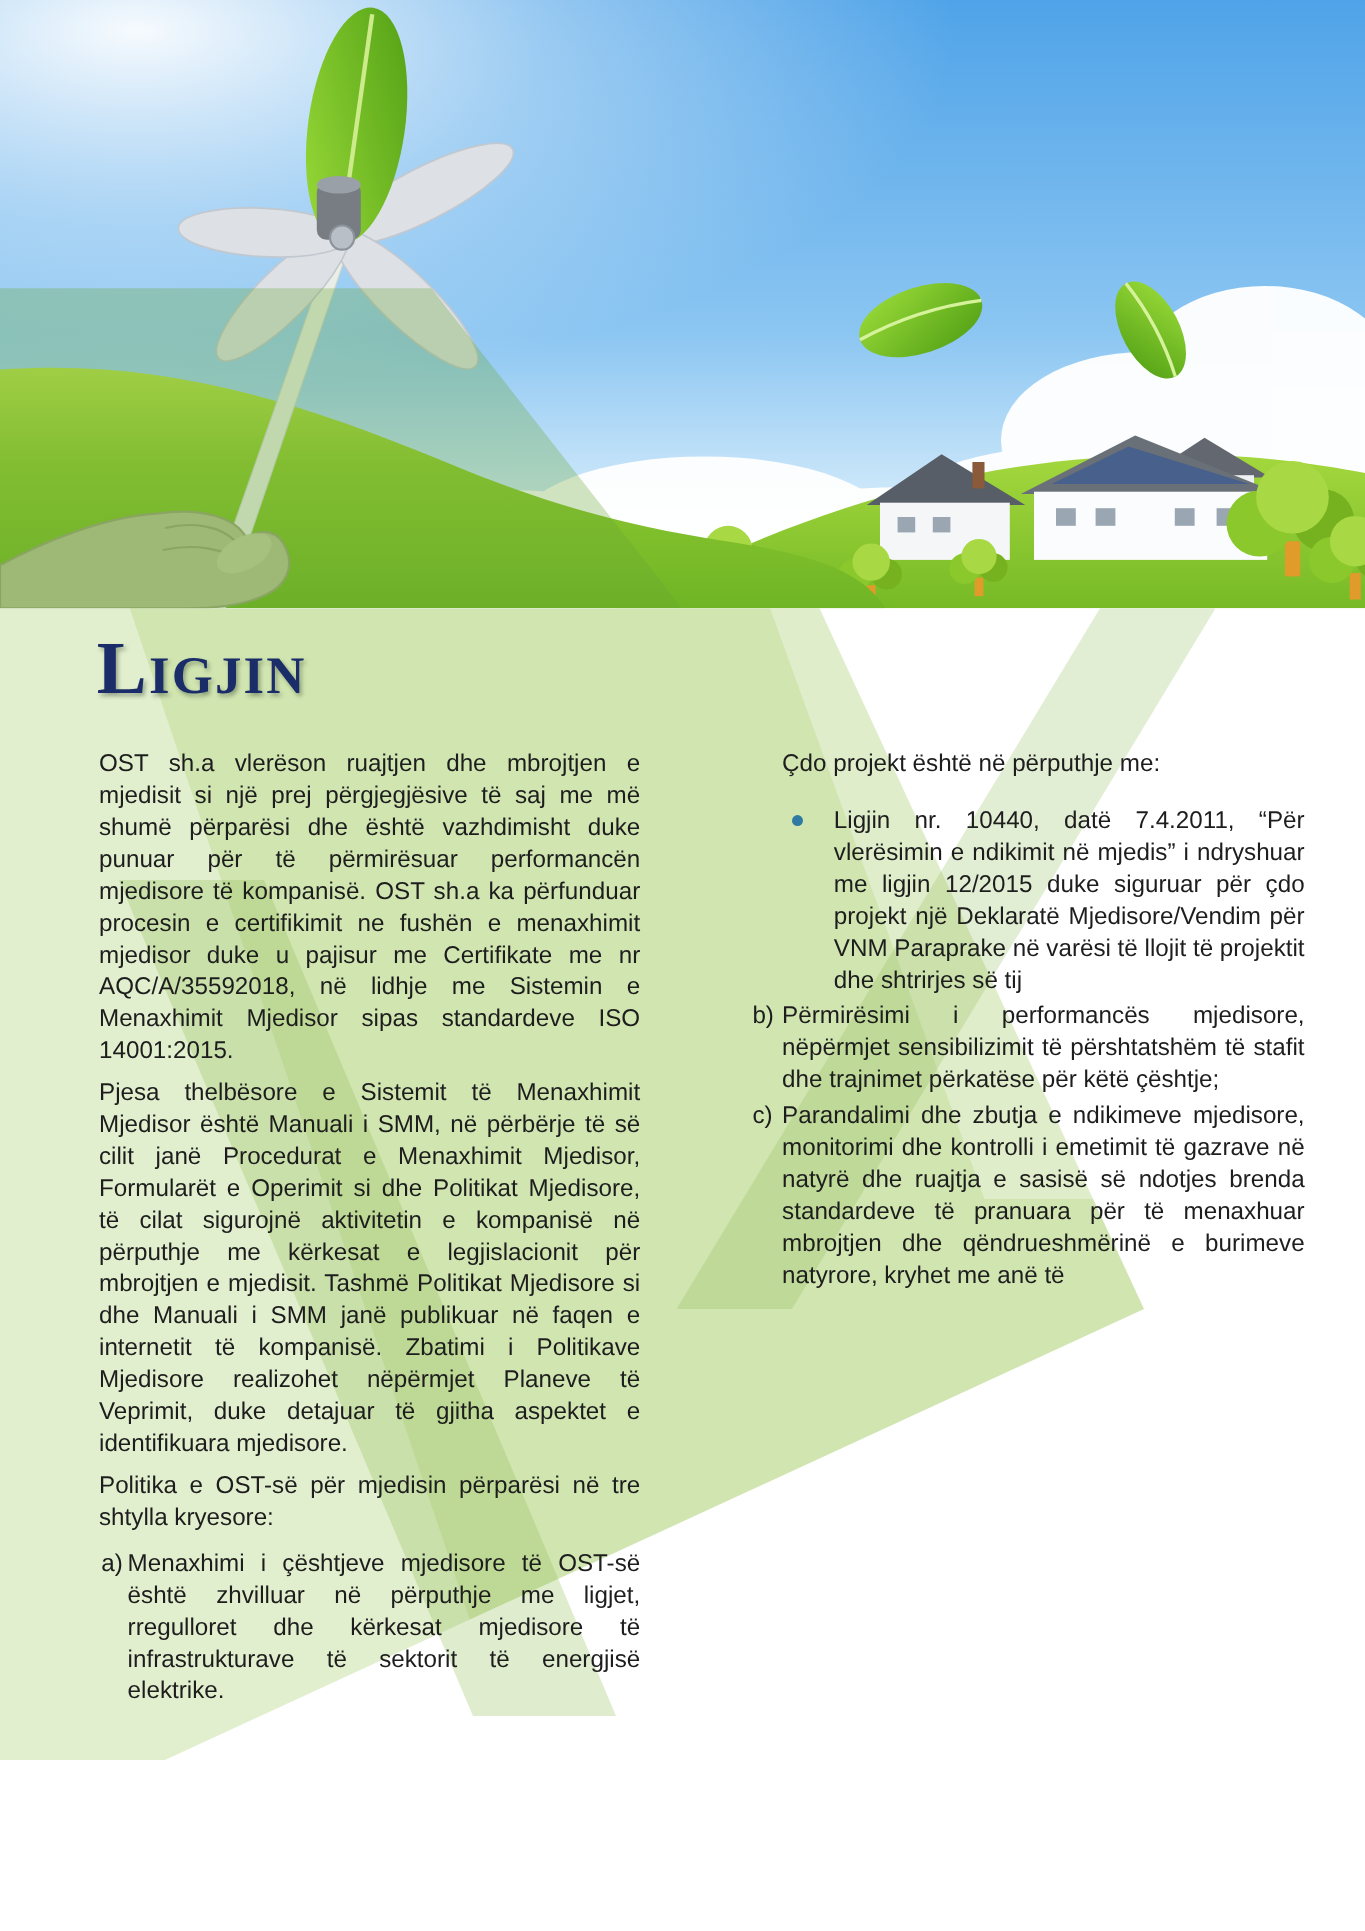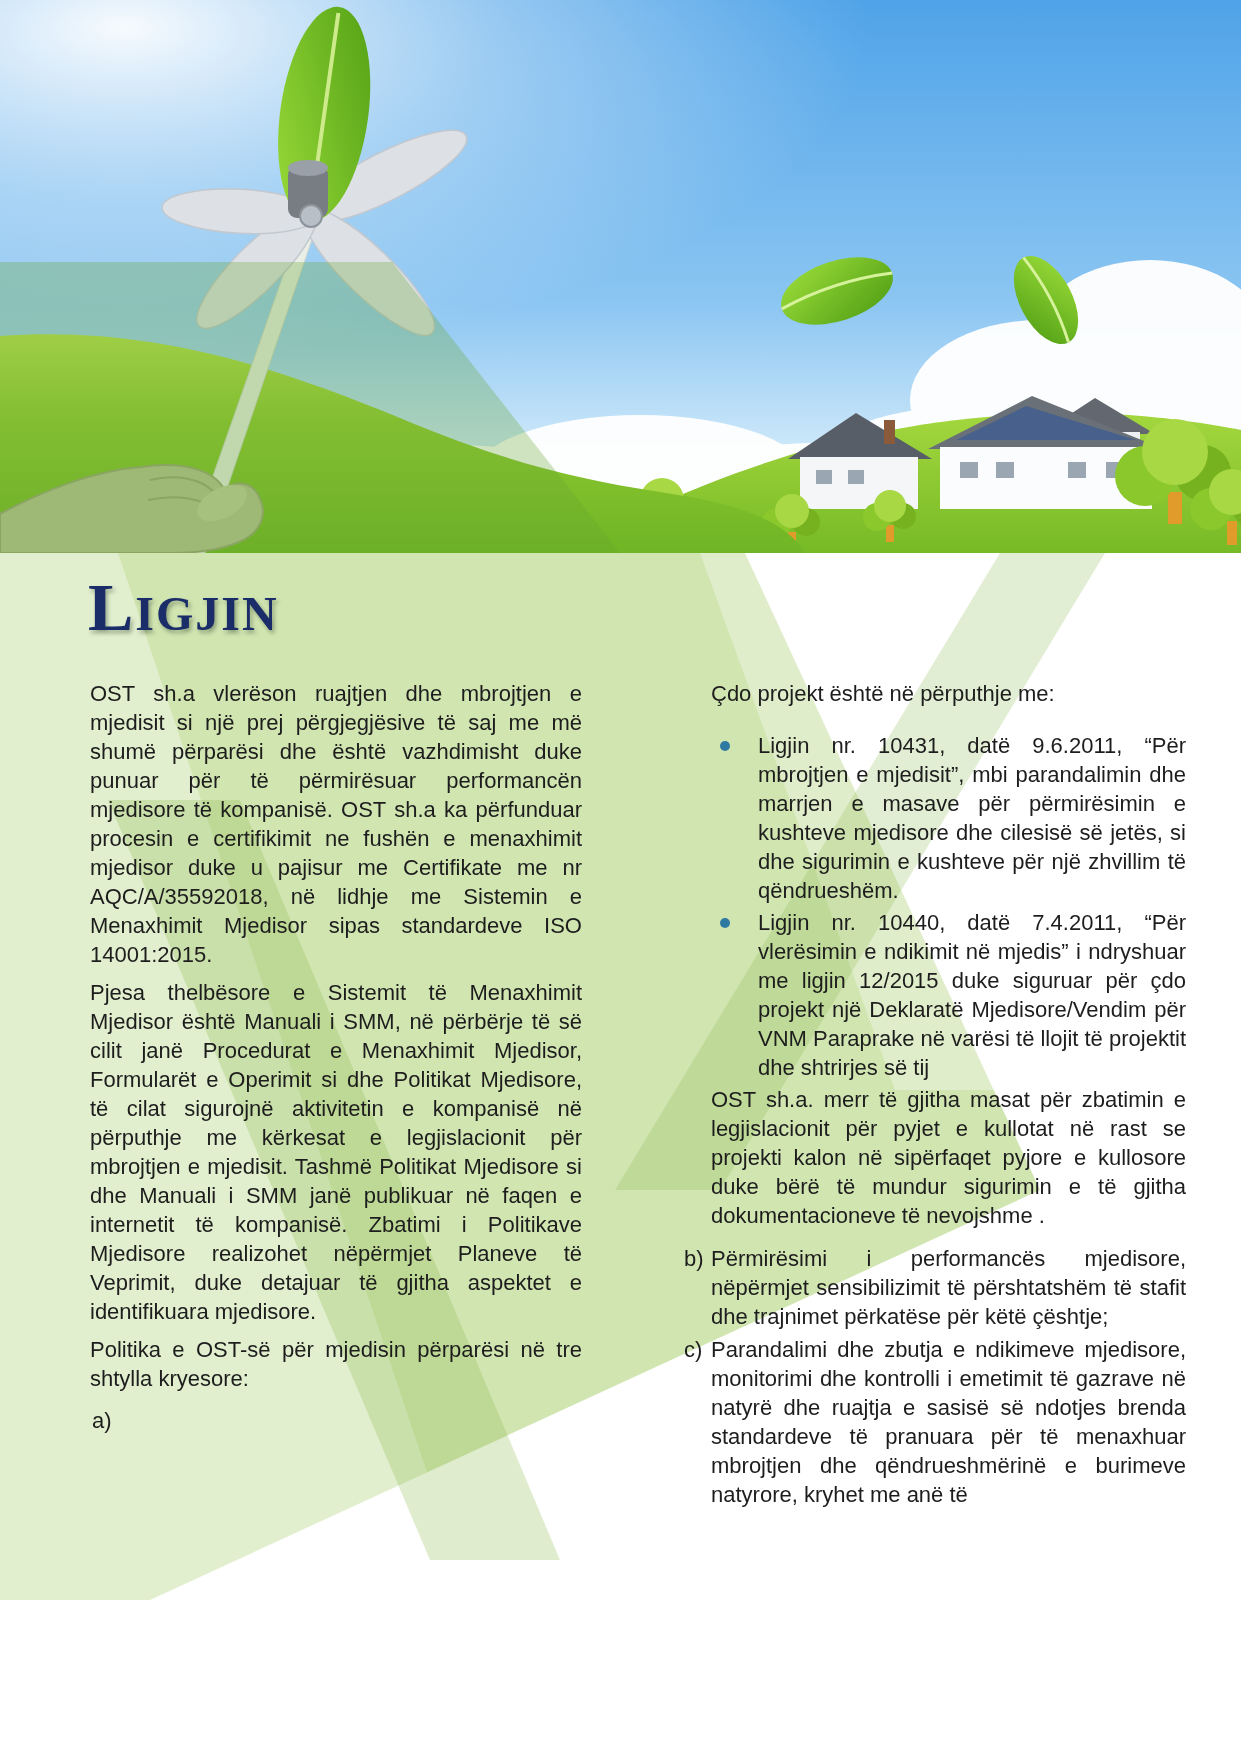--- a/index.html
+++ b/index.html
@@ -216,36 +216,32 @@
   <div class="wedge w5"></div>
 
   <div class="title">Ligjin</div>
 
   <div class="col col-left">
     <p>OST sh.a vlerëson ruajtjen dhe mbrojtjen e mjedisit si një prej përgjegjësive të saj me më shumë përparësi dhe është vazhdimisht duke punuar për të përmirësuar performancën mjedisore të kompanisë. OST sh.a ka përfunduar procesin e certifikimit ne fushën e menaxhimit mjedisor duke u pajisur me Certifikate me nr AQC/A/35592018, në lidhje me Sistemin e Menaxhimit Mjedisor sipas standardeve ISO 14001:2015.</p>
     <p>Pjesa thelbësore e Sistemit të Menaxhimit Mjedisor është Manuali i SMM, në përbërje të së cilit janë Procedurat e Menaxhimit Mjedisor, Formularët e Operimit si dhe Politikat Mjedisore, të cilat sigurojnë aktivitetin e kompanisë në përputhje me kërkesat e legjislacionit për mbrojtjen e mjedisit. Tashmë Politikat Mjedisore si dhe Manuali i SMM janë publikuar në faqen e internetit të kompanisë. Zbatimi i Politikave Mjedisore realizohet nëpërmjet Planeve të Veprimit, duke detajuar të gjitha aspektet e identifikuara mjedisore.</p>
     <p class="pillars">Politika e OST-së për mjedisin përparësi në tre shtylla kryesore:</p>
     <div class="abc">
       <span class="marker">a)</span>
+      <div>Menaxhimi i çështjeve mjedisore të OST-së është zhvilluar në përputhje me ligjet, rregulloret dhe kërkesat mjedisore të infrastrukturave të sektorit të energjisë elektrike.</div>
     </div>
   </div>
 
   <div class="col col-right">
     <p class="intro">Çdo projekt është në përputhje me:</p>
     <ul class="bullets">
       <li>
         <span class="dot"></span>
-        <span>Ligjin nr. 10431, datë 9.6.2011, “Për mbrojtjen e mjedisit”, mbi parandalimin dhe marrjen e masave për përmirësimin e kushteve mjedisore dhe cilesisë së jetës, si dhe sigurimin e kushteve për një zhvillim të qëndrueshëm.</span>
-      </li>
-      <li>
-        <span class="dot"></span>
         <span>Ligjin nr. 10440, datë 7.4.2011, “Për vlerësimin e ndikimit në mjedis” i ndryshuar me ligjin 12/2015 duke siguruar për çdo projekt një Deklaratë Mjedisore/Vendim për VNM Paraprake në varësi të llojit të projektit dhe shtrirjes së tij</span>
       </li>
     </ul>
-    <p class="block">OST sh.a. merr të gjitha masat për zbatimin e legjislacionit për pyjet e kullotat në rast se projekti kalon në sipërfaqet pyjore e kullosore duke bërë të mundur sigurimin e të gjitha dokumentacioneve të nevojshme .</p>
     <div class="abc">
       <span class="marker">b)</span>
       <div>Përmirësimi i performancës mjedisore, nëpërmjet sensibilizimit të përshtatshëm të stafit dhe trajnimet përkatëse për këtë çështje;</div>
     </div>
     <div class="abc">
       <span class="marker">c)</span>
       <div>Parandalimi dhe zbutja e ndikimeve mjedisore, monitorimi dhe kontrolli i emetimit të gazrave në natyrë dhe ruajtja e sasisë së ndotjes brenda standardeve të pranuara për të menaxhuar mbrojtjen dhe qëndrueshmërinë e burimeve natyrore, kryhet me anë të</div>
     </div>
   </div>
 

